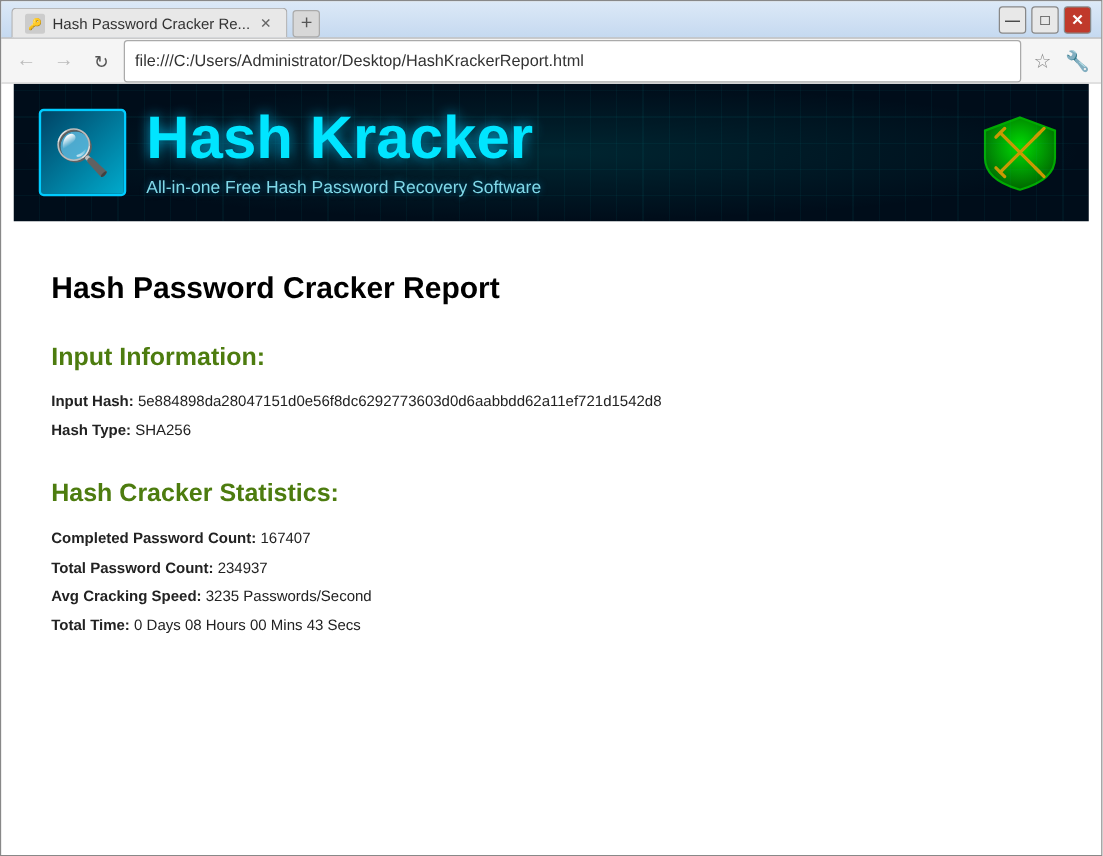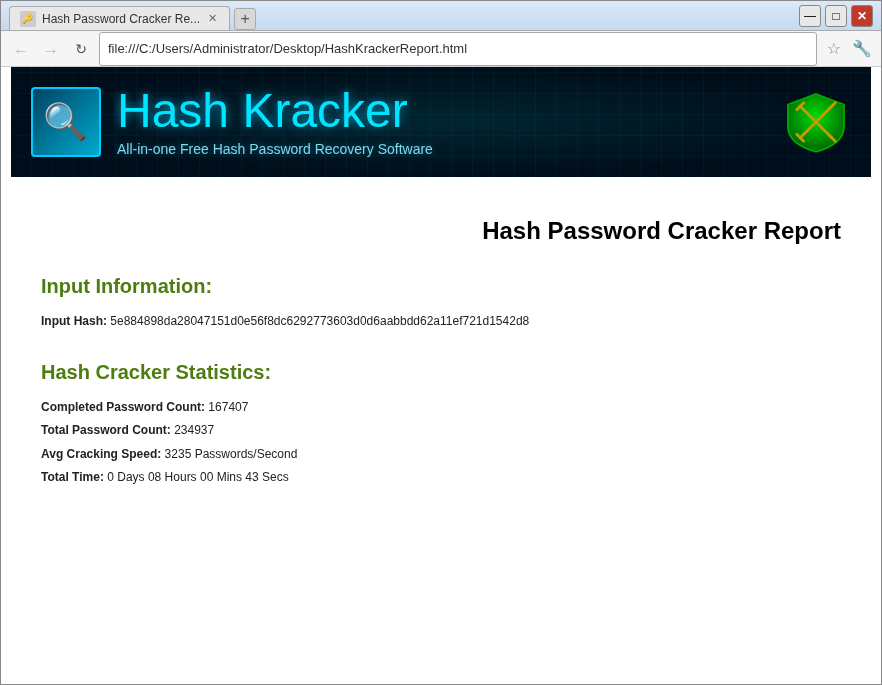--- a/index.html
+++ b/index.html
@@ -234,21 +234,21 @@
       color: #fff;
       border-radius: 4px;
     }
 
     .banner-text {
       z-index: 1;
     }
 
     .banner-title {
       font-size: 48px;
-      font-weight: normal;
+      font-weight: bold;
       color: #00e5ff;
       text-shadow: 0 0 10px rgba(0,200,255,0.8), 2px 2px 4px rgba(0,0,0,0.8);
       font-family: Arial, sans-serif;
       line-height: 1;
     }
 
     .banner-subtitle {
       color: #80d8e8;
       font-size: 14px;
       margin-top: 6px;
@@ -260,21 +260,21 @@
       width: 70px;
       height: 70px;
     }
 
     
     .report-body {
       padding: 20px 30px 30px;
     }
 
     .report-title {
-      text-align: right;
+      text-align: left;
       font-size: 24px;
       font-weight: bold;
       color: #000;
       margin: 20px 0 30px;
     }
 
     .section-title {
       font-size: 20px;
       font-weight: bold;
       color: #4d7c0f;
@@ -368,20 +368,24 @@
       <div class="report-body">
         <h1 class="report-title">Hash Password Cracker Report</h1>
 
         <div class="info-section">
           <h2 class="section-title">Input Information:</h2>
 
           <div class="info-row">
             <span class="info-label">Input Hash:</span>
             <span>5e884898da28047151d0e56f8dc6292773603d0d6aabbdd62a11ef721d1542d8</span>
           </div>
+          <div class="info-row">
+            <span class="info-label">Hash Type:</span>
+            <span>SHA256</span>
+          </div>
         </div>
 
         <div class="stats-section">
           <h2 class="section-title">Hash Cracker Statistics:</h2>
 
           <div class="info-row">
             <span class="info-label">Completed Password Count:</span>
             <span>167407</span>
           </div>
           <div class="info-row">

